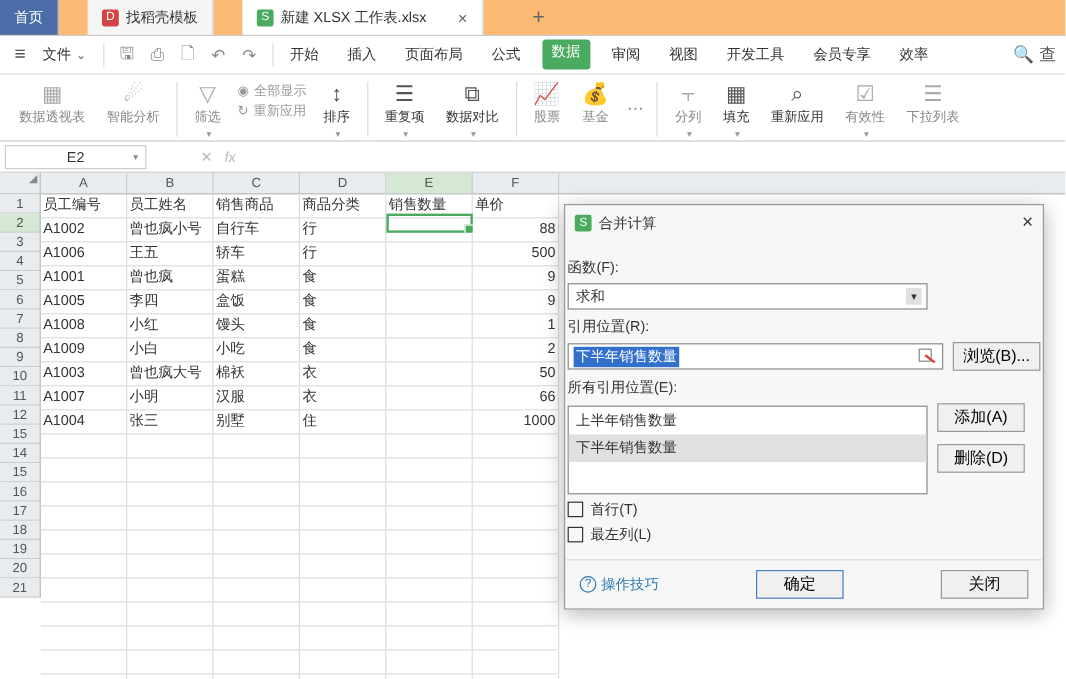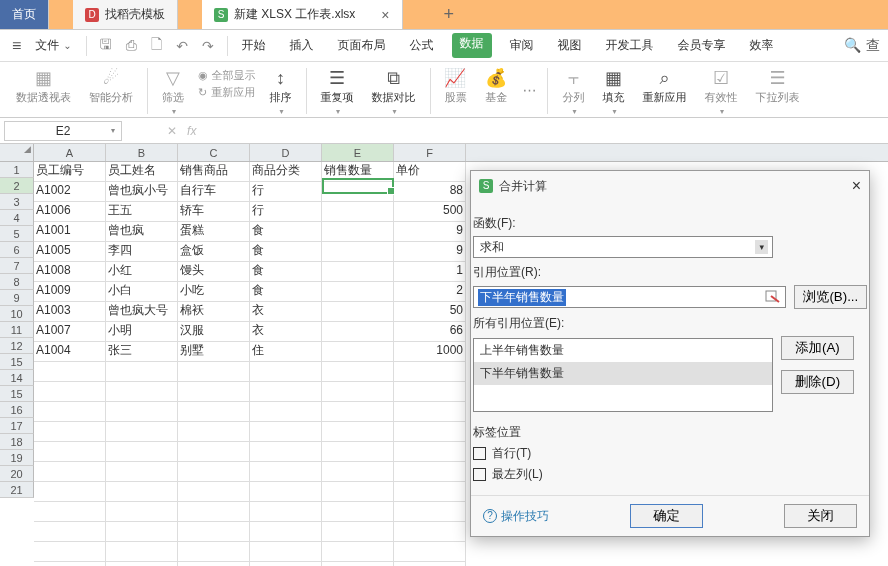--- a/index.html
+++ b/index.html
@@ -451,21 +451,20 @@
       <div class="d-list">
         <div class="d-list-item">上半年销售数量</div>
         <div class="d-list-item sel">下半年销售数量</div>
       </div>
       <div style="display:flex;flex-direction:column;gap:10px">
         <button class="d-btn">添加(A)</button>
         <button class="d-btn">删除(D)</button>
       </div>
     </div>
 
-    <div class="d-label" style="margin-top:12px">标签位置</div>
     <div class="d-check">
         <span class="box"></span>
         <span>首行(T)</span>
       </div>
     <div class="d-check">
         <span class="box"></span>
         <span>最左列(L)</span>
       </div>
   </div>
   <div class="dialog-footer">

